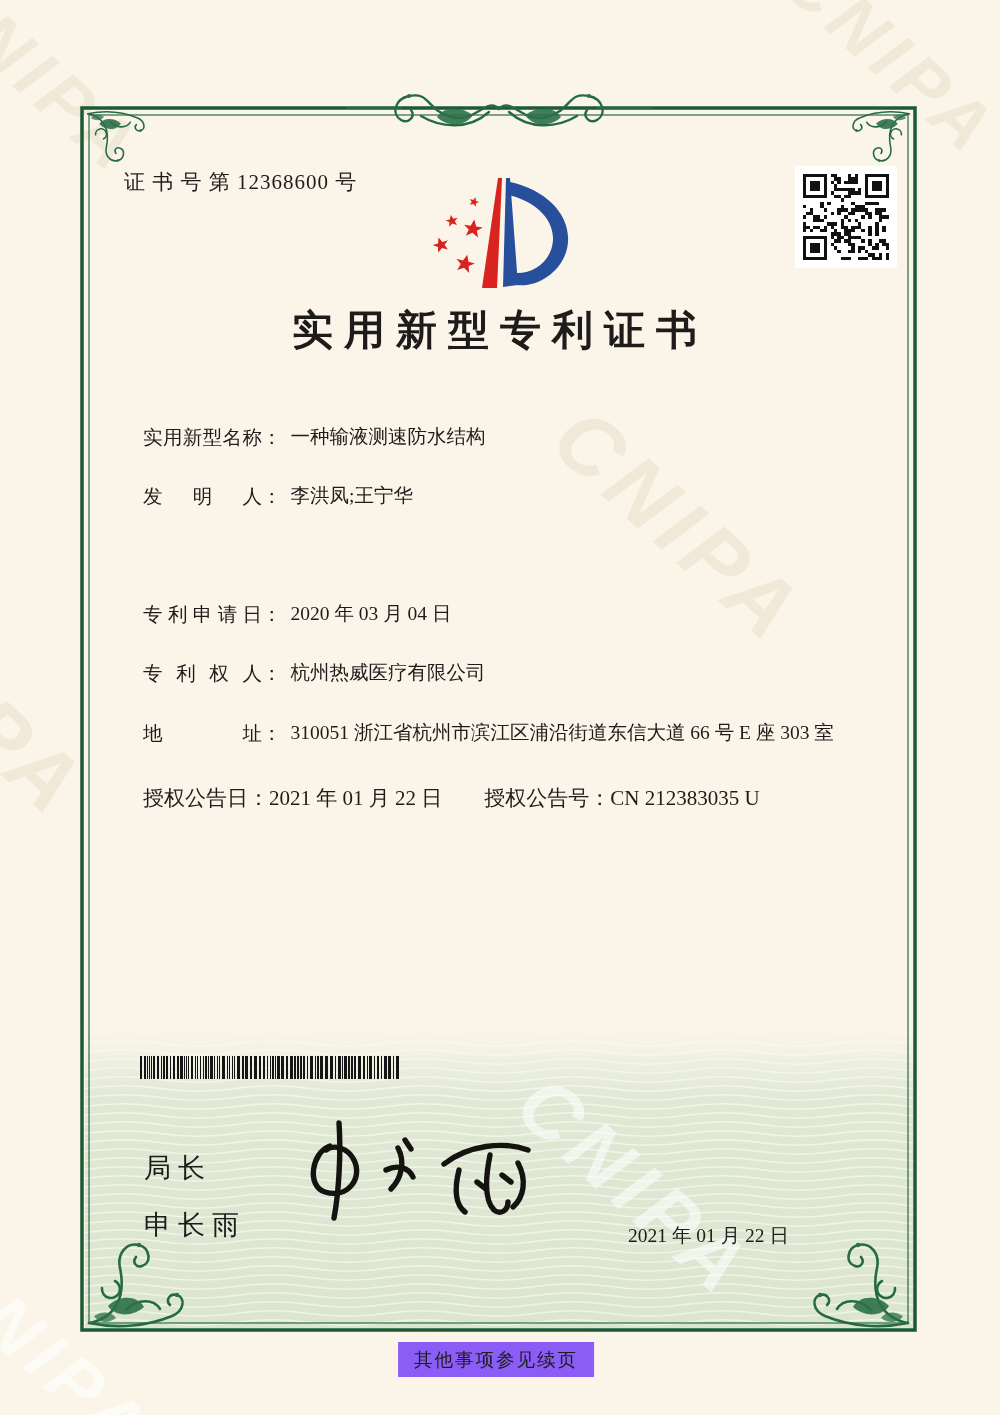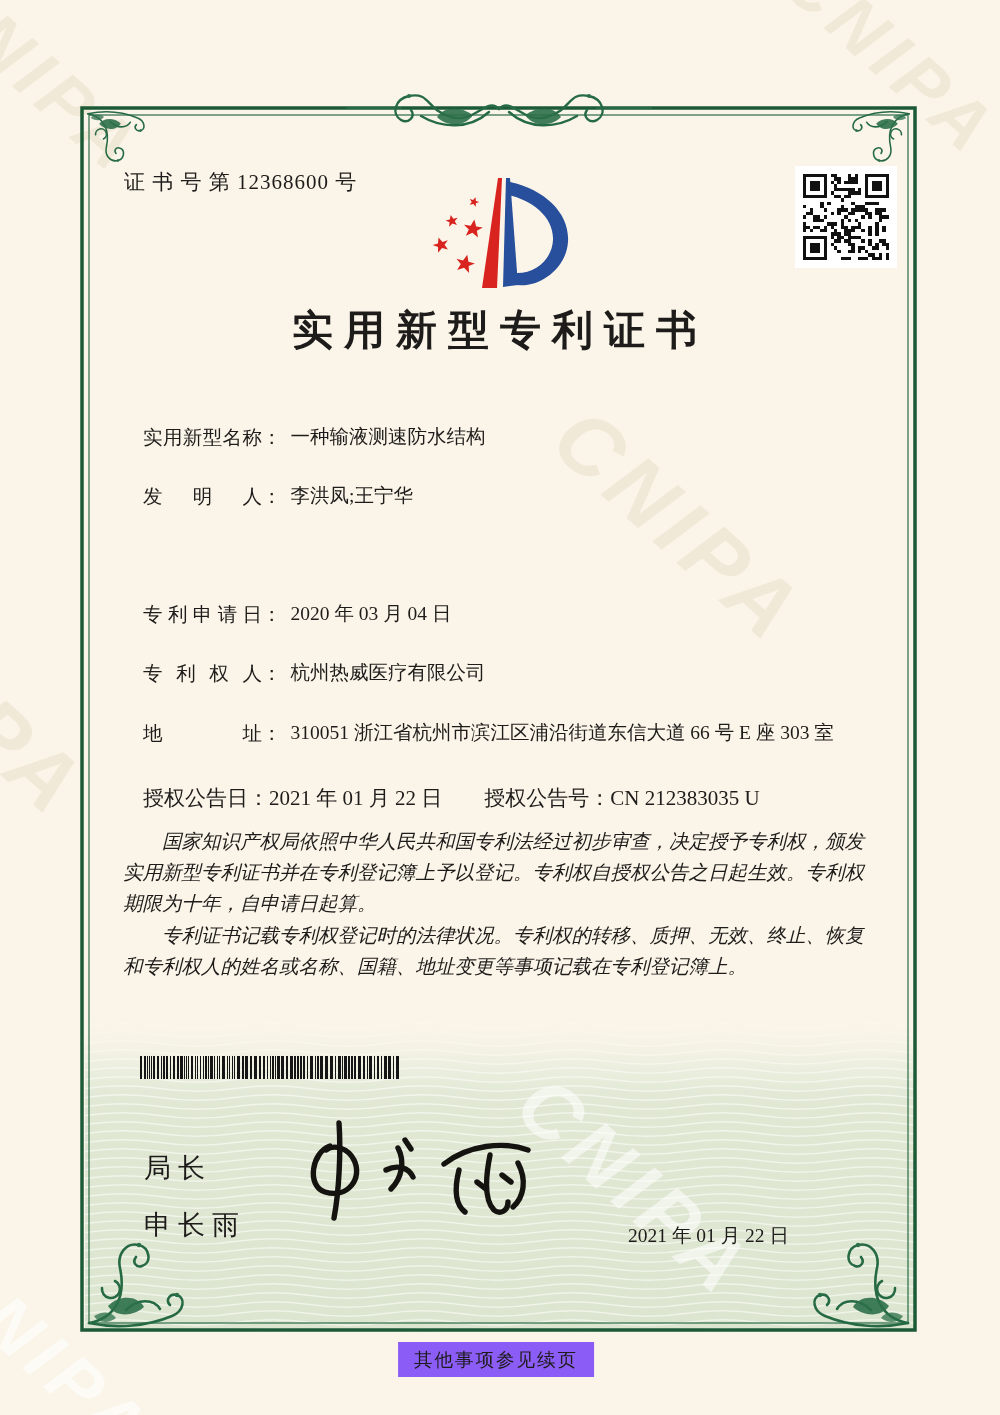--- a/index.html
+++ b/index.html
@@ -345,24 +345,20 @@
   </div>
   <div class="frow" style="top:720px">
     <span class="f-label">地址</span><span class="f-colon">：</span><span class="f-value">310051 浙江省杭州市滨江区浦沿街道东信大道 66 号 E 座 303 室</span>
   </div>
 
   <div class="grant-row">
     <span class="g-pair"><span>授权公告日</span><span>：</span><span>2021 年 01 月 22 日</span></span>
     <span class="g-pair right"><span>授权公告号</span><span>：</span><span>CN 212383035 U</span></span>
   </div>
 
-  <div class="paras">
-    <p>国家知识产权局依照中华人民共和国专利法经过初步审查，决定授予专利权，颁发实用新型专利证书并在专利登记簿上予以登记。专利权自授权公告之日起生效。专利权期限为十年，自申请日起算。</p>
-    <p>专利证书记载专利权登记时的法律状况。专利权的转移、质押、无效、终止、恢复和专利权人的姓名或名称、国籍、地址变更等事项记载在专利登记簿上。</p>
-  </div>
 
   <svg id="barcode-svg" class="barcode" width="262" height="23">
       <rect x="0" y="0" width="2" height="23" fill="#151515"></rect>
       <rect x="4" y="0" width="2" height="23" fill="#151515"></rect>
       <rect x="7" y="0" width="1" height="23" fill="#151515"></rect>
       <rect x="9" y="0" width="1" height="23" fill="#151515"></rect>
       <rect x="11" y="0" width="1" height="23" fill="#151515"></rect>
       <rect x="13" y="0" width="2" height="23" fill="#151515"></rect>
       <rect x="17" y="0" width="2" height="23" fill="#151515"></rect>
       <rect x="21" y="0" width="1" height="23" fill="#151515"></rect>

